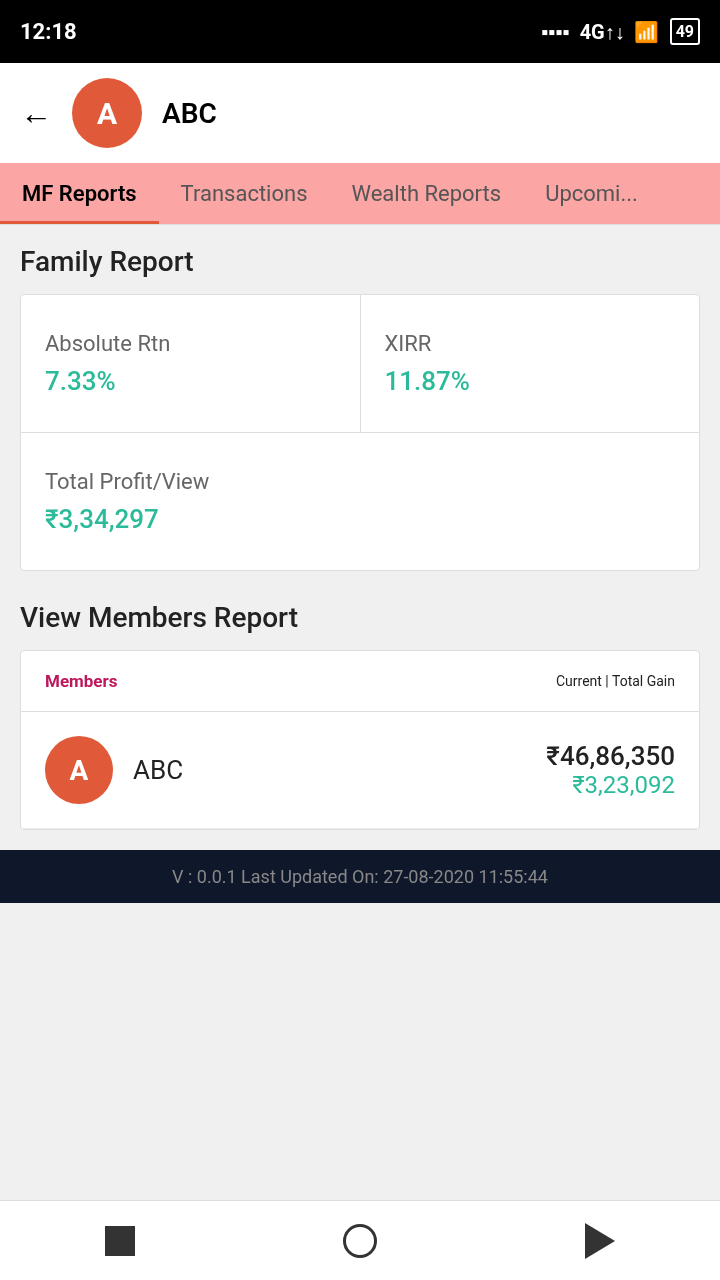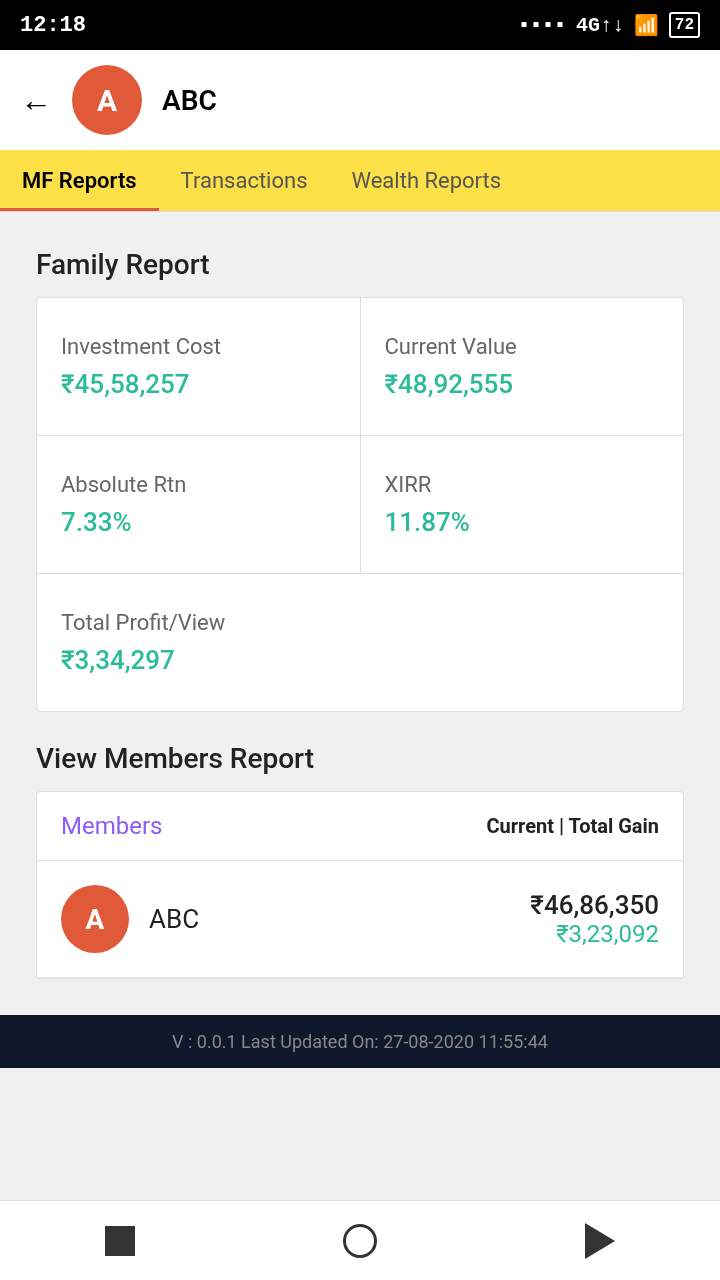--- a/index.html
+++ b/index.html
@@ -9,28 +9,27 @@
       min-height: 1280px;
       background: #f0f0f0;
       font-family: 'Roboto', Arial, sans-serif;
       overflow-x: hidden;
     }
 
     
     .status-bar {
       background: #000;
       color: #fff;
-      height: 50px;
+      height: 63px;
       display: flex;
       align-items: center;
       justify-content: space-between;
       padding: 0 20px;
       font-size: 22px;
       font-weight: bold;
-      font-family: Liberation Mono, monospace;
     }
     .status-bar-right {
       display: flex;
       align-items: center;
       gap: 10px;
       font-size: 20px;
     }
     .battery-icon {
       border: 2px solid #fff;
       border-radius: 3px;
@@ -66,21 +65,21 @@
       font-weight: bold;
     }
     .header-name {
       font-size: 28px;
       font-weight: 600;
       color: #000;
     }
 
     
     .tabs {
-      background: #fde047;
+      background: #fca5a5;
       display: flex;
       border-bottom: 1px solid #ddd;
       overflow: hidden;
     }
     .tab {
       padding: 18px 22px;
       font-size: 22px;
       color: #555;
       white-space: nowrap;
       cursor: pointer;
@@ -95,21 +94,21 @@
       position: absolute;
       bottom: 0;
       left: 0;
       right: 0;
       height: 3px;
       background: #e05a3a;
     }
 
     
     .content {
-      padding: 36px;
+      padding: 20px;
     }
 
     
     .section-title {
       font-size: 28px;
       font-weight: 500;
       color: #222;
       margin-bottom: 16px;
     }
 
@@ -157,27 +156,27 @@
       overflow: hidden;
     }
     .members-header {
       display: flex;
       justify-content: space-between;
       align-items: center;
       padding: 20px 24px;
       border-bottom: 1px solid #ddd;
     }
     .members-header-label {
-      font-size: 24px;
+      font-size: 17px;
+      font-weight: 700;
+      color: #be185d;
+    }
+    .members-header-value {
+      font-size: 14px;
       font-weight: 400;
-      color: #8b5cf6;
-    }
-    .members-header-value {
-      font-size: 20px;
-      font-weight: 700;
       color: #222;
     }
     .member-row {
       display: flex;
       align-items: center;
       padding: 24px;
       gap: 20px;
       border-bottom: 1px solid #eee;
     }
     .member-avatar {
@@ -263,52 +262,43 @@
   </style>
 </head>
 <body>
 
 <div class="status-bar">
   <span>12:18</span>
   <div class="status-bar-right">
     <span>▪▪▪▪</span>
     <span>4G↑↓</span>
     <span>📶</span>
-    <span class="battery-icon">72</span>
+    <span class="battery-icon">49</span>
   </div>
 </div>
 
 <div class="header">
   <span class="back-arrow">←</span>
   <div class="avatar">A</div>
   <span class="header-name">ABC</span>
 </div>
 
 <div class="tabs">
   <div class="tab active">MF Reports</div>
   <div class="tab">Transactions</div>
   <div class="tab">Wealth Reports</div>
+  <div class="tab">Upcomi...</div>
 </div>
 
 <div class="content">
 
   <div class="section-title">Family Report</div>
 
   <div class="report-grid">
 
-    <div class="report-row">
-      <div class="report-cell">
-        <span class="cell-label">Investment Cost</span>
-        <span class="cell-value">₹45,58,257</span>
-      </div>
-      <div class="report-cell">
-        <span class="cell-label">Current Value</span>
-        <span class="cell-value">₹48,92,555</span>
-      </div>
-    </div>
 
     <div class="report-row">
       <div class="report-cell">
         <span class="cell-label">Absolute Rtn</span>
         <span class="cell-value">7.33%</span>
       </div>
       <div class="report-cell">
         <span class="cell-label">XIRR</span>
         <span class="cell-value">11.87%</span>
       </div>

